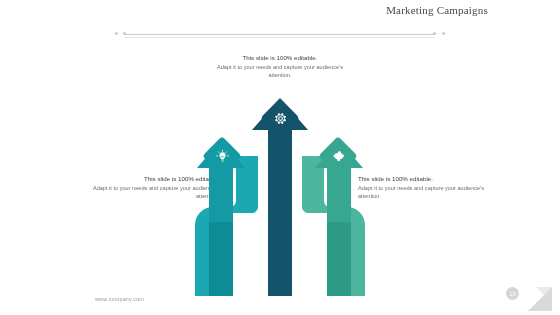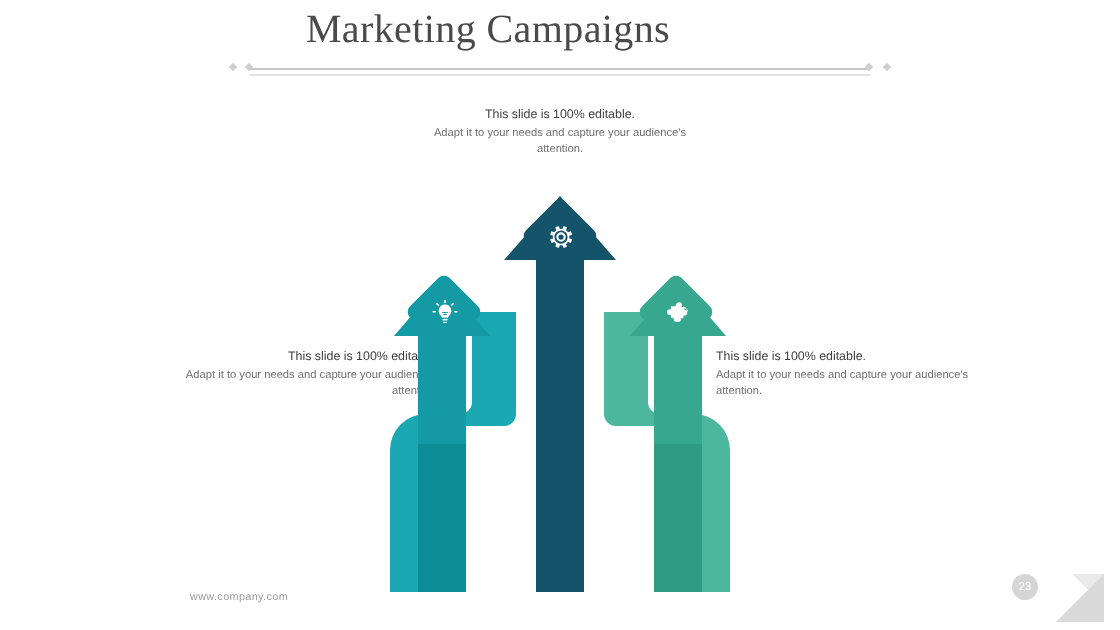--- a/index.html
+++ b/index.html
@@ -18,23 +18,23 @@
     background: #ffffff;
     overflow: hidden;
   }
 
   
   .title {
     position: absolute;
     top: 4px;
     left: 0;
     width: 488px;
-    text-align: center;
+    text-align: right;
     font-family: "Liberation Serif", serif;
-    font-size: 20px;
+    font-size: 11px;
     color: #4a4a4a;
     letter-spacing: 0.2px;
     white-space: nowrap;
   }
 
   
   .divider {
     position: absolute;
     top: 31px;
     left: 115px;

